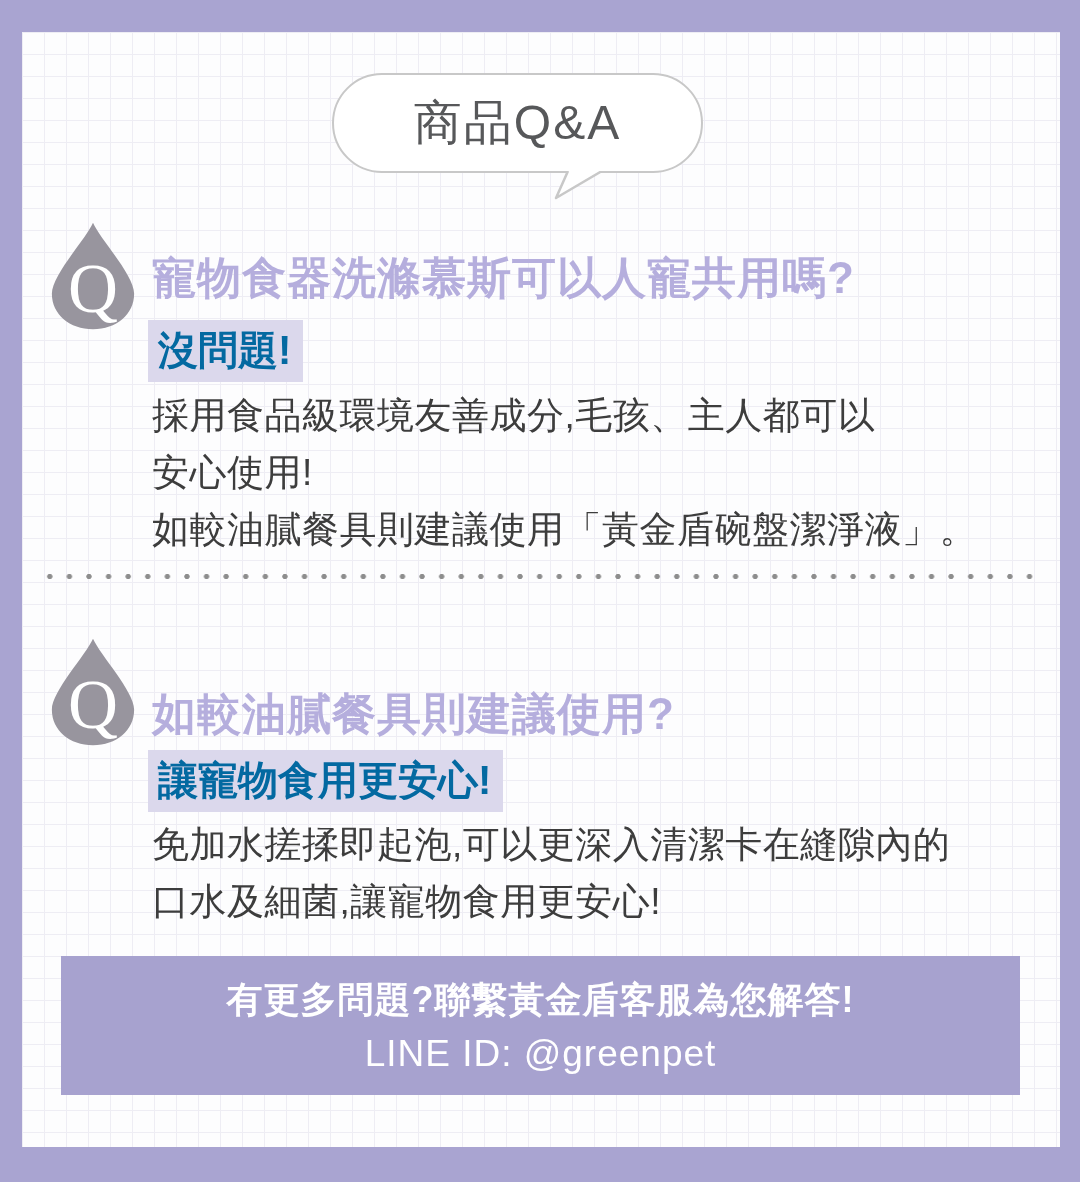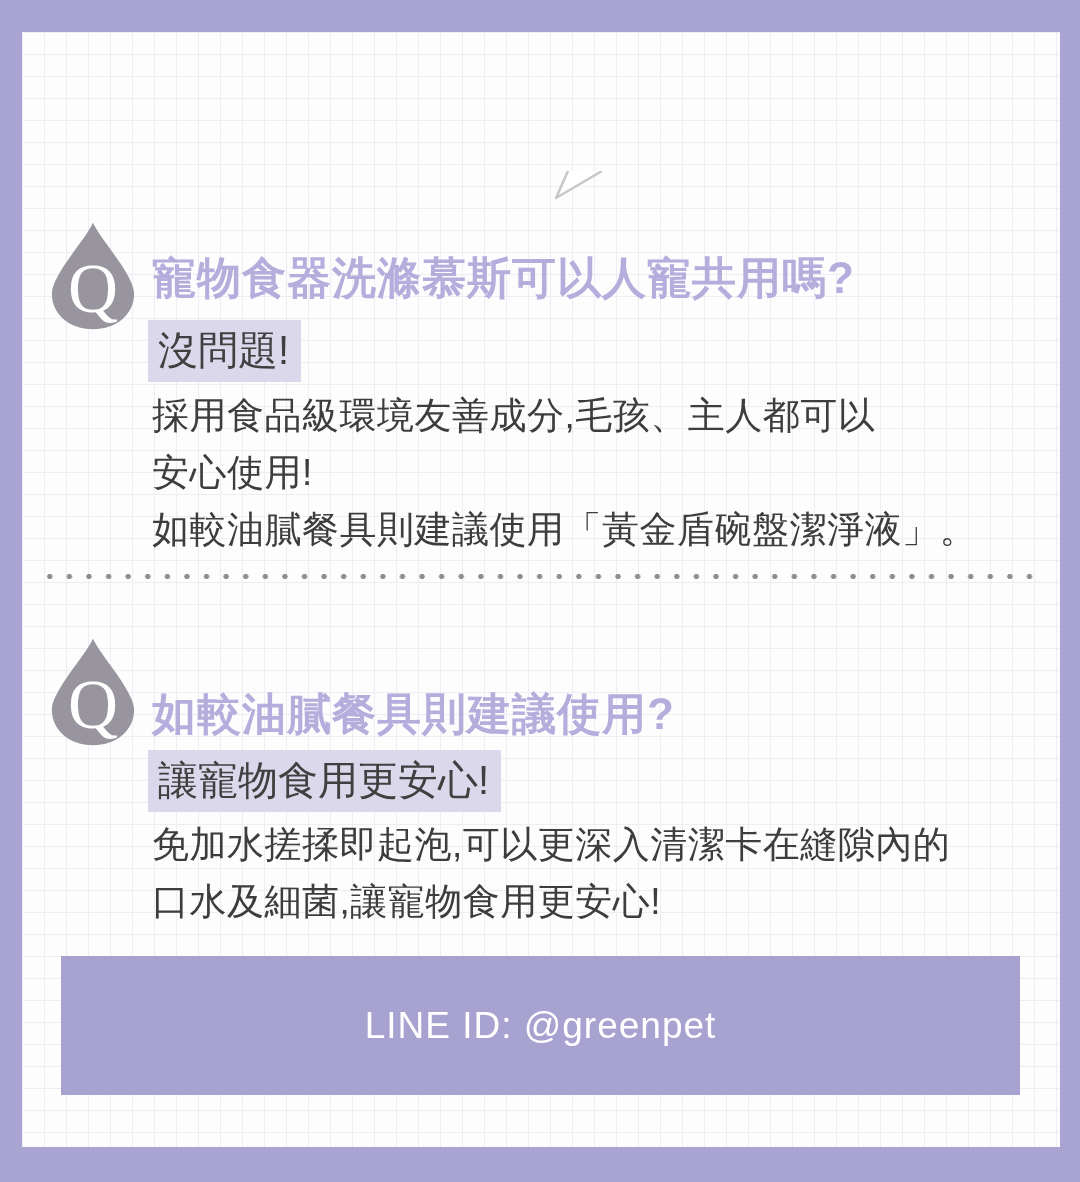--- a/index.html
+++ b/index.html
@@ -68,22 +68,22 @@
     color:var(--question-purple);
     letter-spacing:1px;
     white-space:nowrap;
   }
   .question-1{top:218px;}
   .question-2{top:654px;}
   .answer-highlight{
     position:absolute;left:126px;
     display:inline-block;
     font-size:40px;line-height:50px;
-    font-weight:400;
-    color:#404040;
+    font-weight:700;
+    color:#0369a1;
     background:var(--highlight-bg);
     padding:5px 12px 7px 10px;
     white-space:nowrap;
   }
   .highlight-1{top:288px;}
   .highlight-2{top:718px;}
   .answer-body{
     position:absolute;left:130px;
     font-size:37px;line-height:57px;
     color:var(--body-text);
@@ -116,20 +116,23 @@
   .contact-line2{
     font-size:37px;font-weight:400;color:#ffffff;letter-spacing:1px;
   }
 </style>
 </head>
 <body>
 
 <div id="canvas">
   <div class="content">
 
+    <div class="bubble">
+      <span class="bubble-title">商品Q&amp;A</span>
+    </div>
     <svg class="bubble-tail" viewBox="0 0 60 30">
       <path d="M52,0 L6,27 L18,0" fill="#ffffff" stroke="#c8c8c8" stroke-width="2.5" stroke-linejoin="round"></path>
     </svg>
 
     <div class="qa-item">
       <svg class="drop-icon drop-1" viewBox="0 0 92 118">
         <path d="M46,2 C38,20 2,58 2,78 C2,100 21,116 46,116 C71,116 90,100 90,78 C90,58 54,20 46,2 Z" fill="#98959e"></path>
         <text class="q-letter" x="46" y="97" font-size="74" text-anchor="middle" fill="#ffffff">Q</text>
       </svg>
       <div class="question question-1">寵物食器洗滌慕斯可以人寵共用嗎?</div>
@@ -146,17 +149,18 @@
         <path d="M46,2 C38,20 2,58 2,78 C2,100 21,116 46,116 C71,116 90,100 90,78 C90,58 54,20 46,2 Z" fill="#98959e"></path>
         <text class="q-letter" x="46" y="97" font-size="74" text-anchor="middle" fill="#ffffff">Q</text>
       </svg>
       <div class="question question-2">如較油膩餐具則建議使用?</div>
       <div class="answer-highlight highlight-2">讓寵物食用更安心!</div>
       <div class="answer-body body-2">免加水搓揉即起泡,可以更深入清潔卡在縫隙內的
 口水及細菌,讓寵物食用更安心!</div>
     </div>
 
     <div class="contact-banner">
+      <div class="contact-line1">有更多問題?聯繫黃金盾客服為您解答!</div>
       <div class="contact-line2">LINE ID: @greenpet</div>
     </div>
 
   </div>
 </div>
 
 </body></html>

